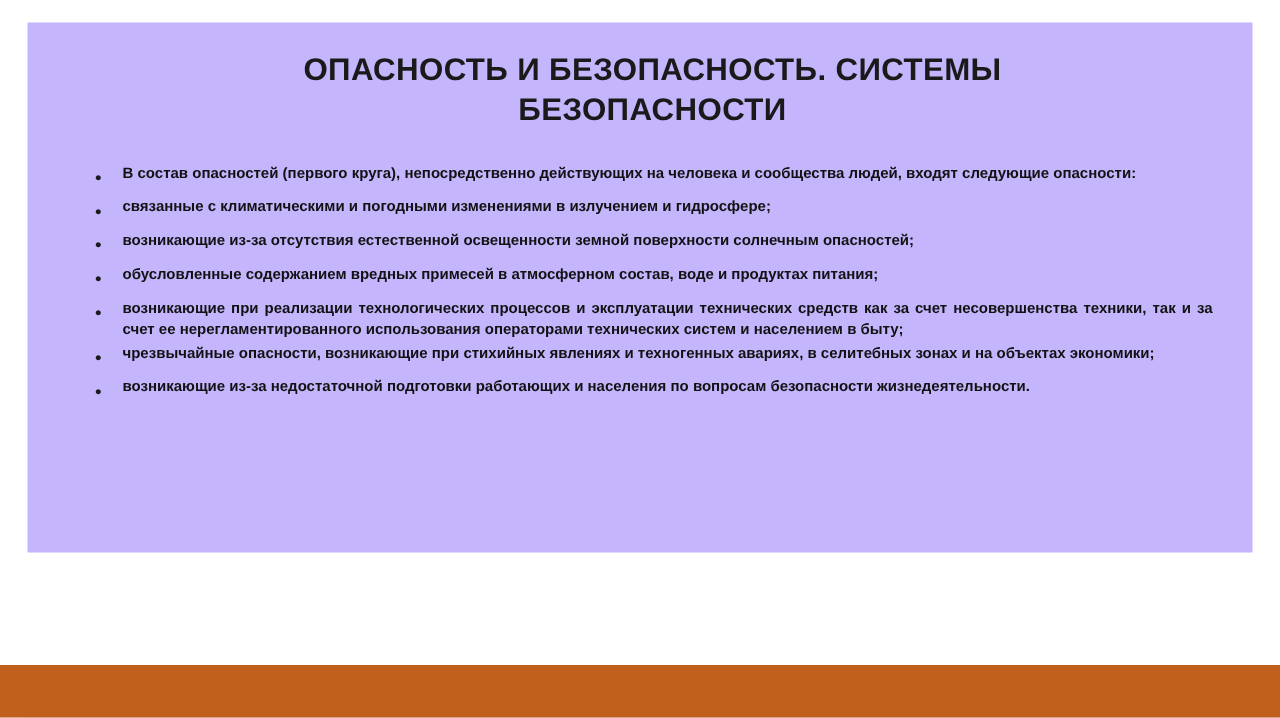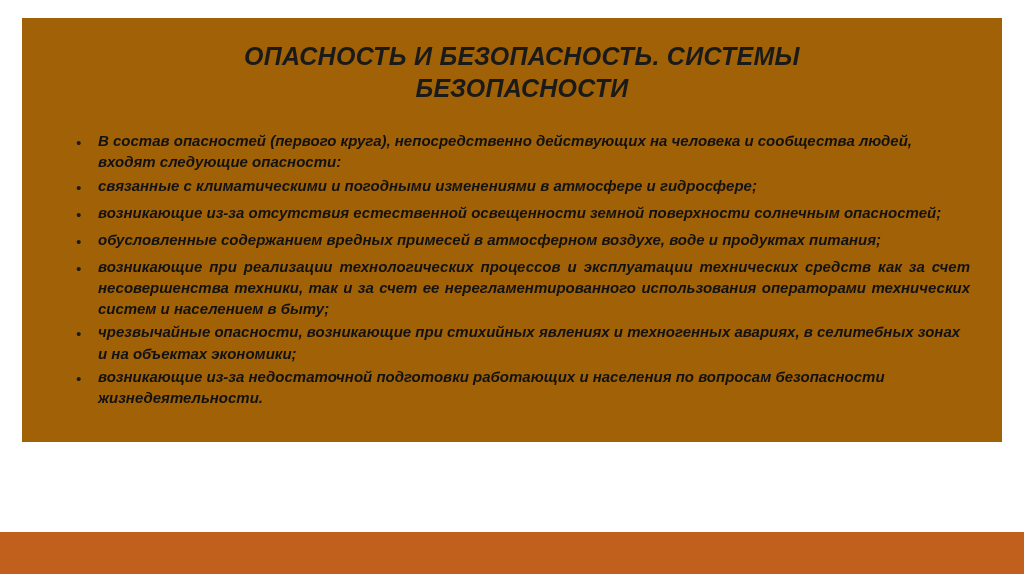--- a/index.html
+++ b/index.html
@@ -27,22 +27,21 @@
     width: 22px;
     height: 574px;
     background: #ffffff;
   }
   .content-panel {
     position: absolute;
     left: 22px;
     top: 18px;
     width: 980px;
     height: 424px;
-    background: #a16207;
-    font-style: italic;
+    background: #c4b5fd;
   }
   .bottom-bar {
     position: absolute;
     left: 0;
     bottom: 0;
     width: 1024px;
     height: 42px;
     background: #c0601c;
   }
   .bottom-gap {
@@ -81,21 +80,21 @@
     flex: 0 0 28px;
     font-size: 15px;
     line-height: 25px;
     color: #1a1a1a;
     text-align: left;
     padding-left: 6px;
     box-sizing: border-box;
   }
   .bullet-text {
     flex: 1 1 auto;
-    font-size: 15px;
+    font-size: 12px;
     font-weight: bold;
     color: #121212;
     line-height: 1.42;
     text-align: justify;
     text-justify: inter-word;
   }
   .bullet-text.no-justify {
     text-align: left;
   }
 </style>
@@ -112,31 +111,31 @@
 
     <div class="bullets">
 
       <div class="bullet-row">
         <span class="bullet-mark">•</span>
         <span class="bullet-text no-justify">В состав опасностей (первого круга), непосредственно действующих на человека и сообщества людей, входят следующие опасности:</span>
       </div>
 
       <div class="bullet-row">
         <span class="bullet-mark">•</span>
-        <span class="bullet-text no-justify">связанные с климатическими и погодными изменениями в атмосфере и гидросфере;</span>
+        <span class="bullet-text no-justify">связанные с климатическими и погодными изменениями в излучением и гидросфере;</span>
       </div>
 
       <div class="bullet-row">
         <span class="bullet-mark">•</span>
         <span class="bullet-text">возникающие из-за отсутствия естественной освещенности земной поверхности солнечным опасностей;</span>
       </div>
 
       <div class="bullet-row">
         <span class="bullet-mark">•</span>
-        <span class="bullet-text">обусловленные содержанием вредных примесей в атмосферном воздухе, воде и продуктах питания;</span>
+        <span class="bullet-text">обусловленные содержанием вредных примесей в атмосферном состав, воде и продуктах питания;</span>
       </div>
 
       <div class="bullet-row">
         <span class="bullet-mark">•</span>
         <span class="bullet-text">возникающие при реализации технологических процессов и эксплуатации технических средств как за счет несовершенства техники, так и за счет ее нерегламентированного использования операторами технических систем и населением в быту;</span>
       </div>
 
       <div class="bullet-row">
         <span class="bullet-mark">•</span>
         <span class="bullet-text no-justify">чрезвычайные опасности, возникающие при стихийных явлениях и техногенных авариях, в селитебных зонах и на объектах экономики;</span>

